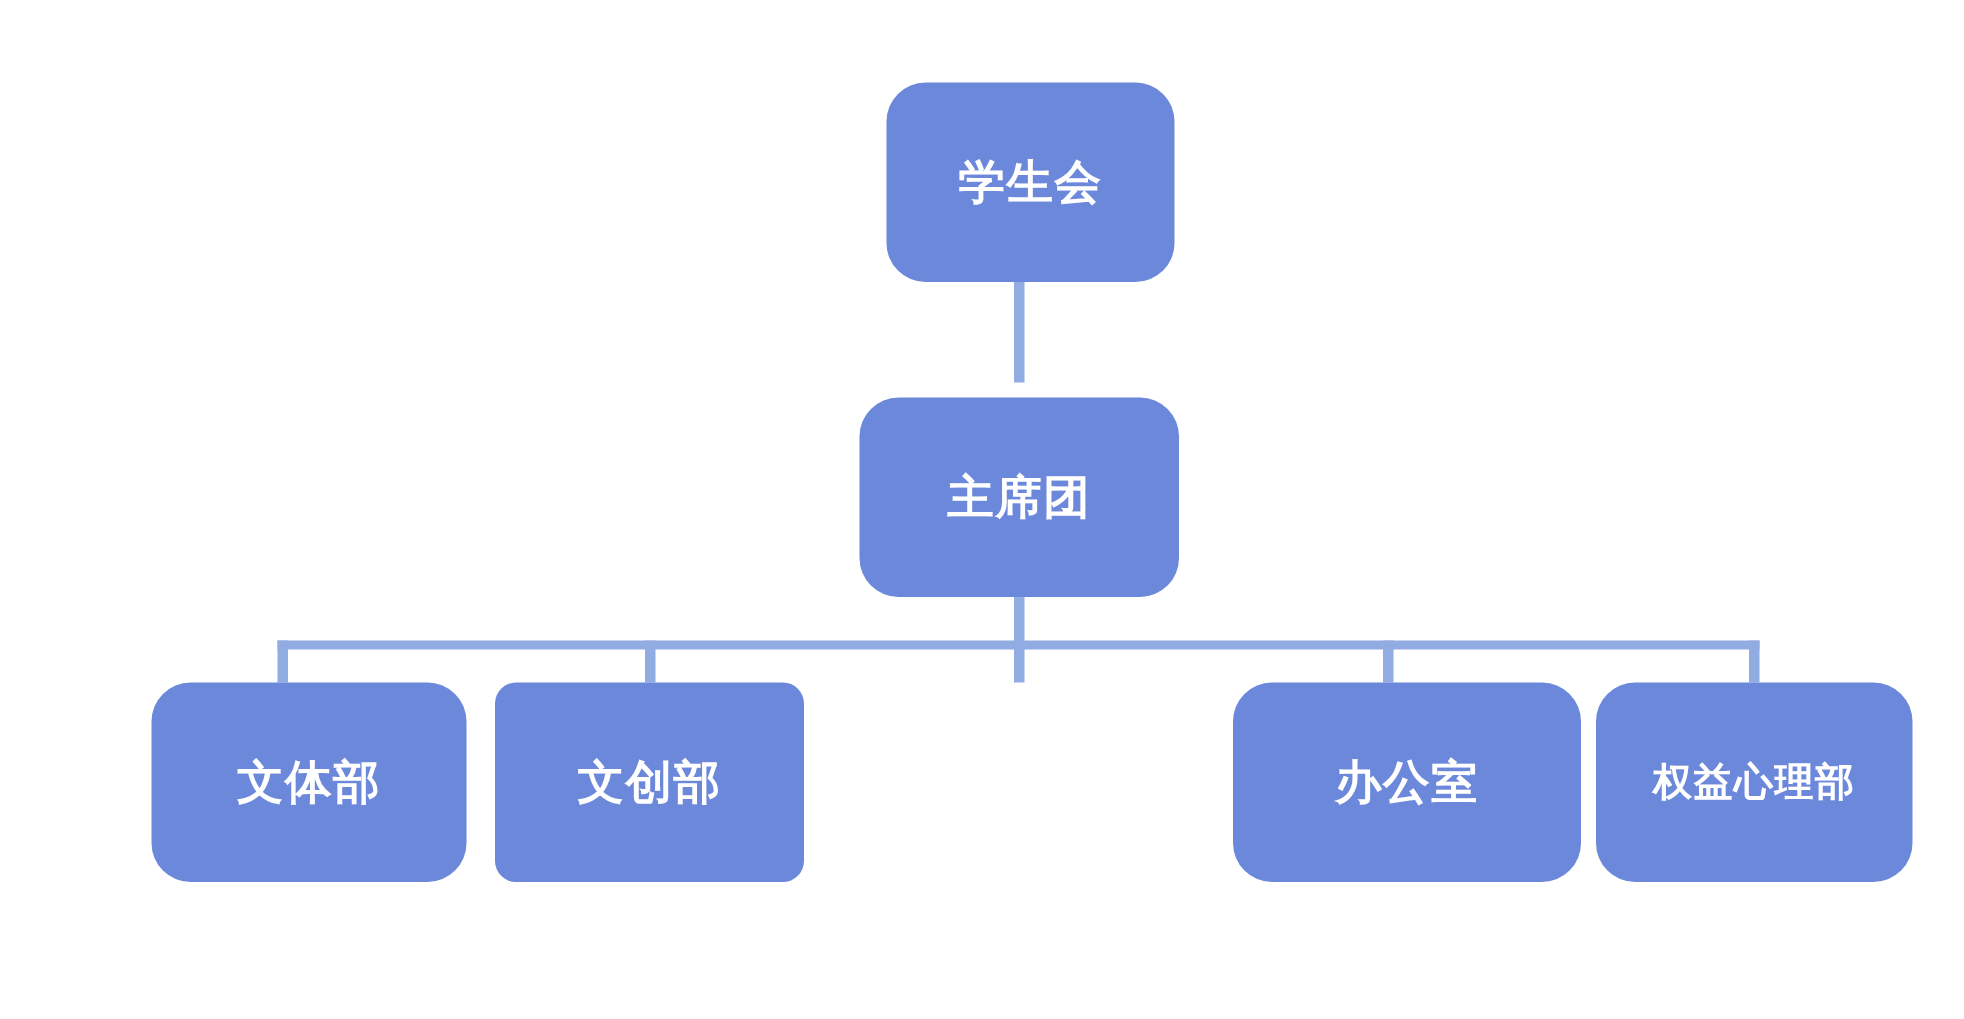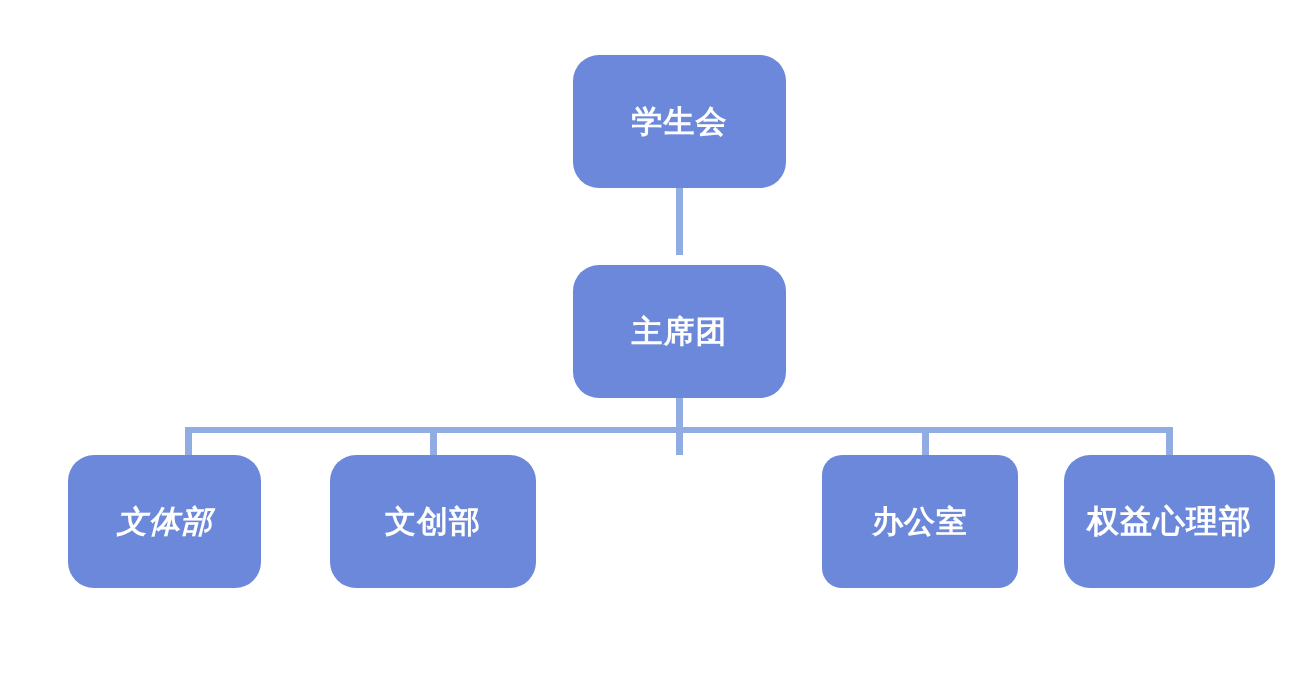--- a/index.html
+++ b/index.html
@@ -30,29 +30,29 @@
     height: 133px;
   }
   .node .label {
     color: var(--node-text);
     font-weight: 700;
     font-size: 31px;
     letter-spacing: 1px;
     white-space: nowrap;
     text-align: center;
   }
-  .node .label.small { font-size: 32px; }
+  .node .label.small { font-size: 26px; }
 
   
-  #node-root   { left: 573px; top: 55px;  width: 213px; }
+  #node-root   { left: 591px; top: 55px;  width: 192px; }
   #node-level2 { left: 573px; top: 265px; width: 213px; }
-  #node-dept-0 { left: 68px;   top: 455px; width: 193px; font-style: italic; }
-  #node-dept-1 { left: 330px;  top: 455px; width: 206px; }
+  #node-dept-0 { left: 101px;   top: 455px; width: 210px; }
+  #node-dept-1 { left: 330px;  top: 455px; width: 206px; border-radius: 14px; }
   #node-dept-2 { left: 573px;  top: 455px; width: 214px; }
-  #node-dept-3 { left: 822px;  top: 455px; width: 196px; border-radius: 20px; }
+  #node-dept-3 { left: 822px;  top: 455px; width: 232px; }
   #node-dept-4 { left: 1064px; top: 455px; width: 211px; }
 
   
   .connector { position: absolute; background: var(--connector); }
   #conn-root-level2   { left: 676px;  top: 188px; width: 7px;   height: 67px; }
   #conn-level2-trunk  { left: 676px;  top: 388px; width: 7px;   height: 67px; }
   #conn-horizontal    { left: 185px;  top: 427px; width: 988px; height: 6px; }
   #conn-drop-0 { left: 185px;  top: 427px; width: 7px; height: 28px; }
   #conn-drop-1 { left: 430px;  top: 427px; width: 7px; height: 28px; }
   #conn-drop-3 { left: 922px;  top: 427px; width: 7px; height: 28px; }

